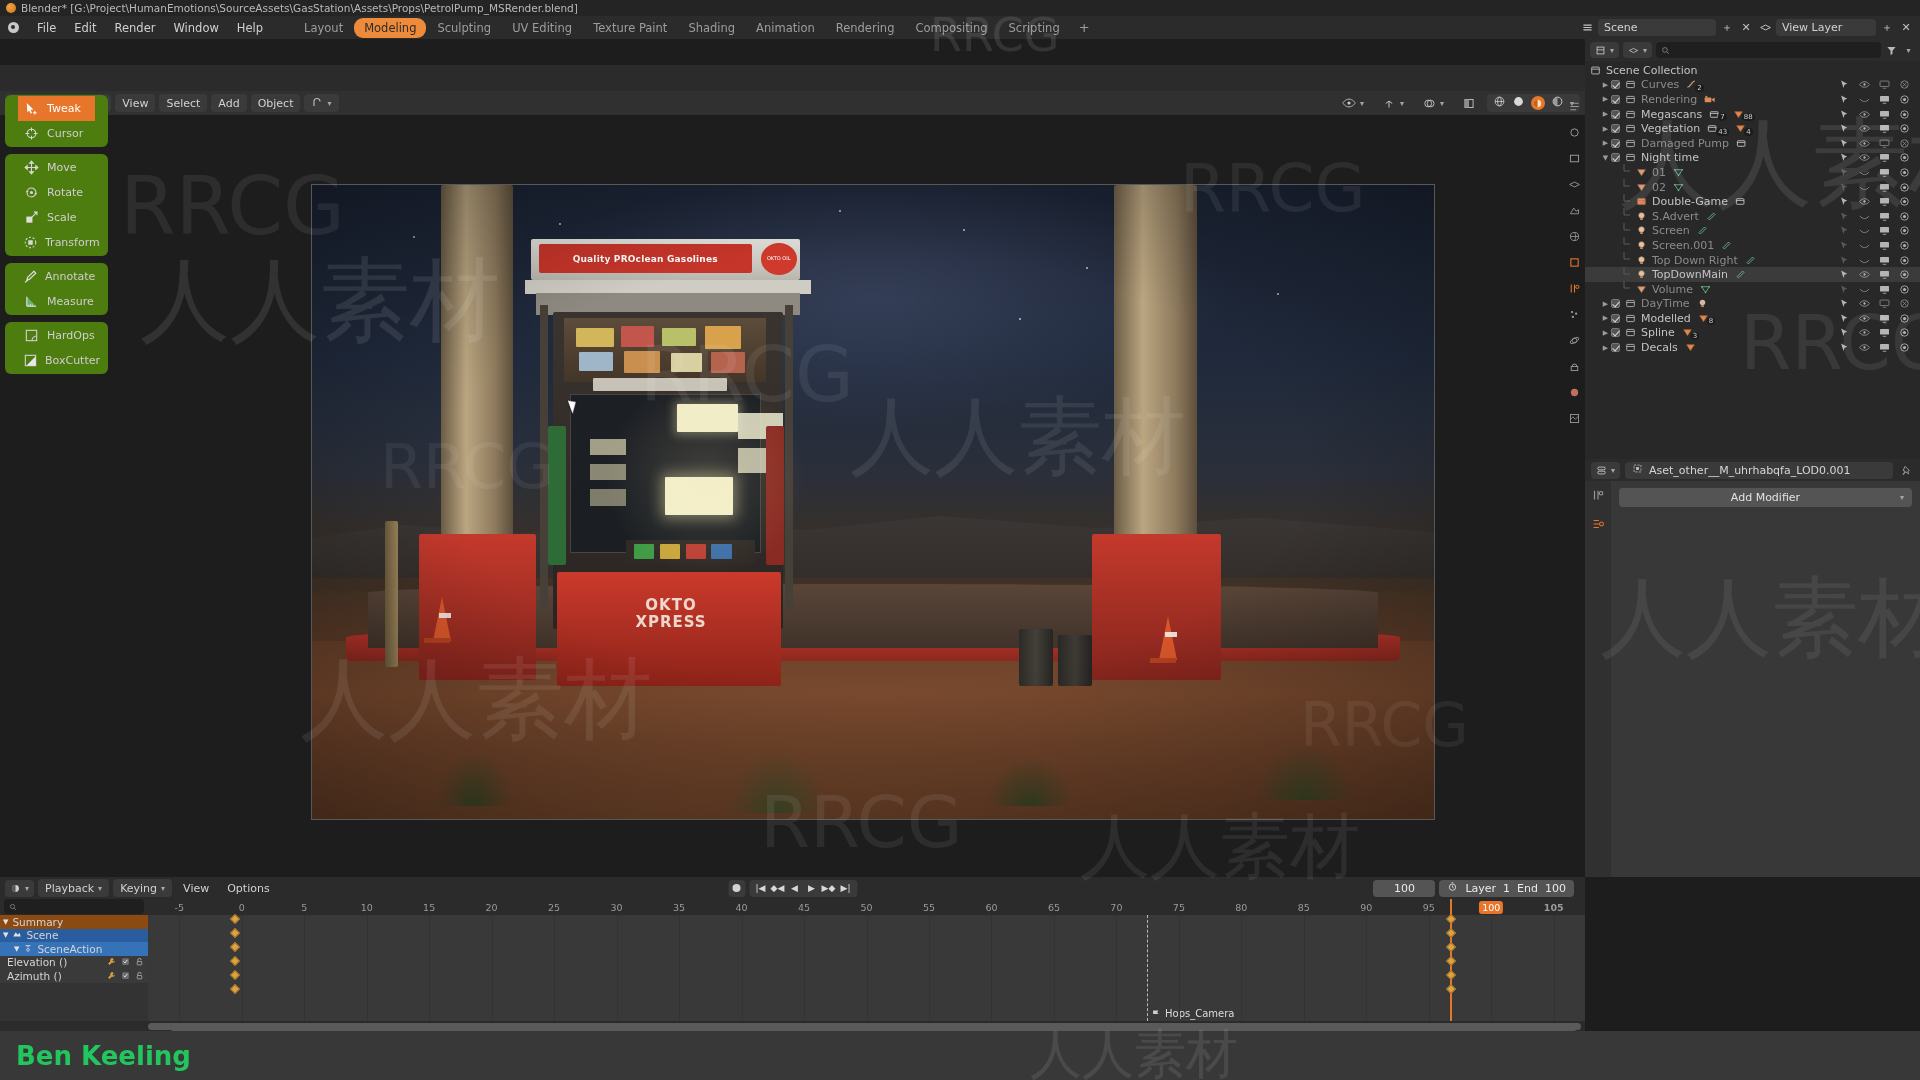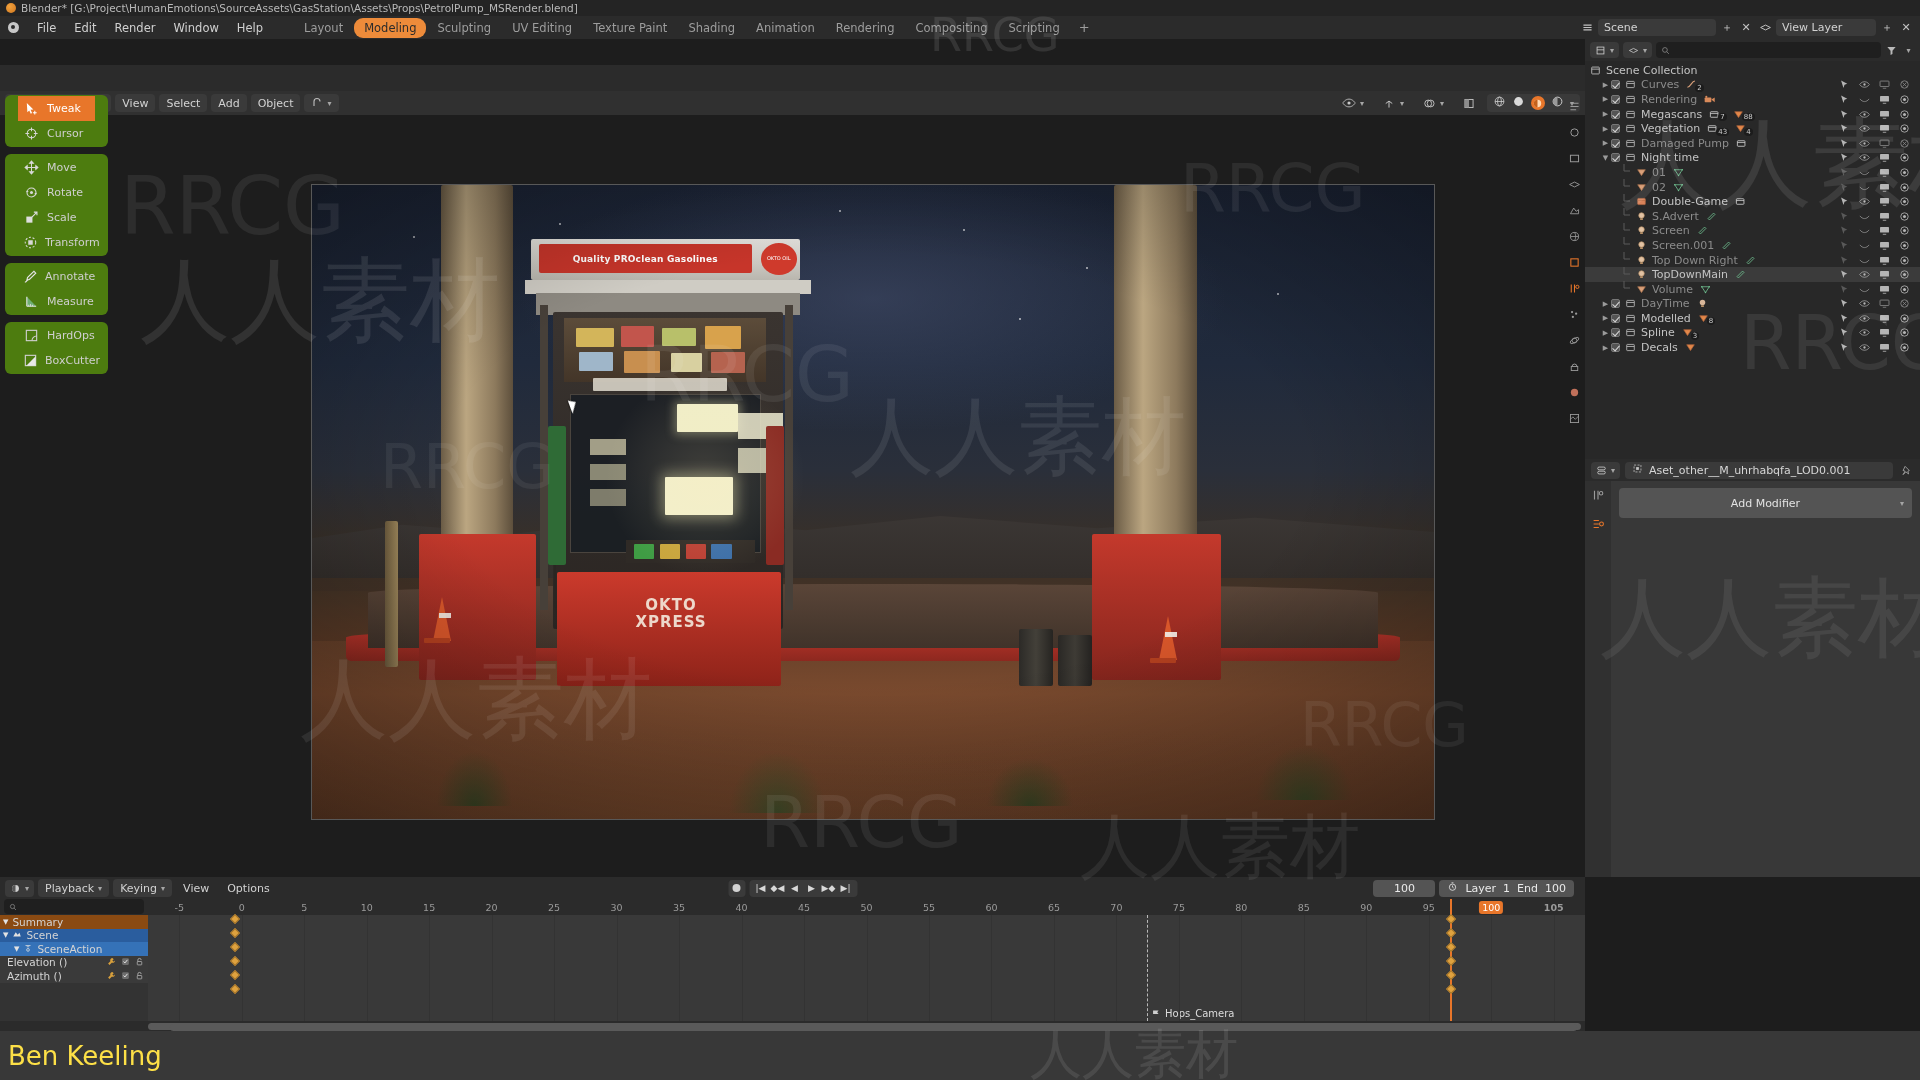--- a/index.html
+++ b/index.html
@@ -109,21 +109,21 @@
   #props { position:absolute; left:1585px; top:459px; width:335px; height:418px; background:#2b2b2b;}
   #props-header { height:22px; display:flex; align-items:center; gap:5px; padding:0 6px; background:#2b2b2b;}
   #props-breadcrumb { background:#3a3a3a; border-radius:4px; height:17px; flex:1; display:flex;
       align-items:center; gap:6px; padding:0 7px; font-size:11px; color:#d6d6d6;}
   #props-tabs { position:absolute; left:0; top:22px; width:26px; bottom:0; background:#303030;
       display:flex; flex-direction:column; align-items:center; padding-top:6px; gap:13px;}
   .ptab { width:16px;height:16px; display:flex;align-items:center;justify-content:center; color:#9b9b9b;}
   .ptab.active { color:#e8762a; }
   #props-body { position:absolute; left:26px; top:22px; right:0; bottom:0; background:#383838;
       padding:7px 8px;}
-  #add-modifier { background:#545454; border-radius:4px; height:30px; display:flex; align-items:center;
+  #add-modifier { background:#545454; border-radius:4px; height:19px; display:flex; align-items:center;
       justify-content:center; font-size:11px; color:#e2e2e2; position:relative;}
   #add-modifier .caret { position:absolute; right:8px; }
 
   
   #timeline { position:absolute; left:0; top:877px; width:1585px; height:154px; background:#2b2b2b;}
   #tl-header { height:22px; display:flex; align-items:center; gap:4px; padding:0 5px; background:#2b2b2b;}
   #tl-playback { position:absolute; left:50%; transform:translateX(-50%); display:flex; align-items:center; gap:4px; }
   .rec-btn { width:17px;height:17px;border-radius:4px; background:#3a3a3a; display:flex;align-items:center;justify-content:center;}
   .rec-dot { width:8px;height:8px;border-radius:50%;background:#d2d2d2;}
   .play-grp { display:flex; background:#3a3a3a; border-radius:4px; height:17px; align-items:center; padding:0 3px; }
@@ -156,21 +156,21 @@
      border:1px solid #a7762a; }
   #playhead { position:absolute; top:-16px; bottom:0; width:2px; background:#e8762a; }
   #marker-line { position:absolute; top:0; bottom:0; width:0; border-left:1px dashed #b9b9b9; }
   #marker-label { position:absolute; bottom:2px; font-size:10px; color:#dcdcdc; display:flex; align-items:center; gap:3px;}
   #tl-scroll { position:absolute; left:148px; right:4px; bottom:1px; height:7px; }
   #tl-scroll .bar { position:absolute; left:0; right:0; height:7px; background:#5a5a5a; border-radius:4px; }
 
   
   #bottombar { position:absolute; left:0; top:1031px; width:1920px; height:49px; background:#383838;
      display:flex; align-items:center; }
-  #bb-name { position:absolute; left:8px; font-size:26px; color:#fde047; font-weight:400;}
+  #bb-name { position:absolute; left:16px; font-size:26px; color:#22c55e; font-weight:700;}
   #bb-title { position:absolute; left:50%; transform:translateX(-50%); font-size:25px; color:#f2f2f2;}
   #hscroll-bottom { position:absolute; left:0; top:1024px; width:1585px; height:8px; }
   #hscroll-bottom .bar { position:absolute; left:170px; right:8px; height:7px; background:#5a5a5a; border-radius:4px;}
 
   
   .wm { position:absolute; color:rgba(255,255,255,.085); font-weight:normal; pointer-events:none;
      white-space:nowrap; user-select:none; }
   .wm-cn { font-family:"DejaVu Sans", sans-serif; }
 
   

